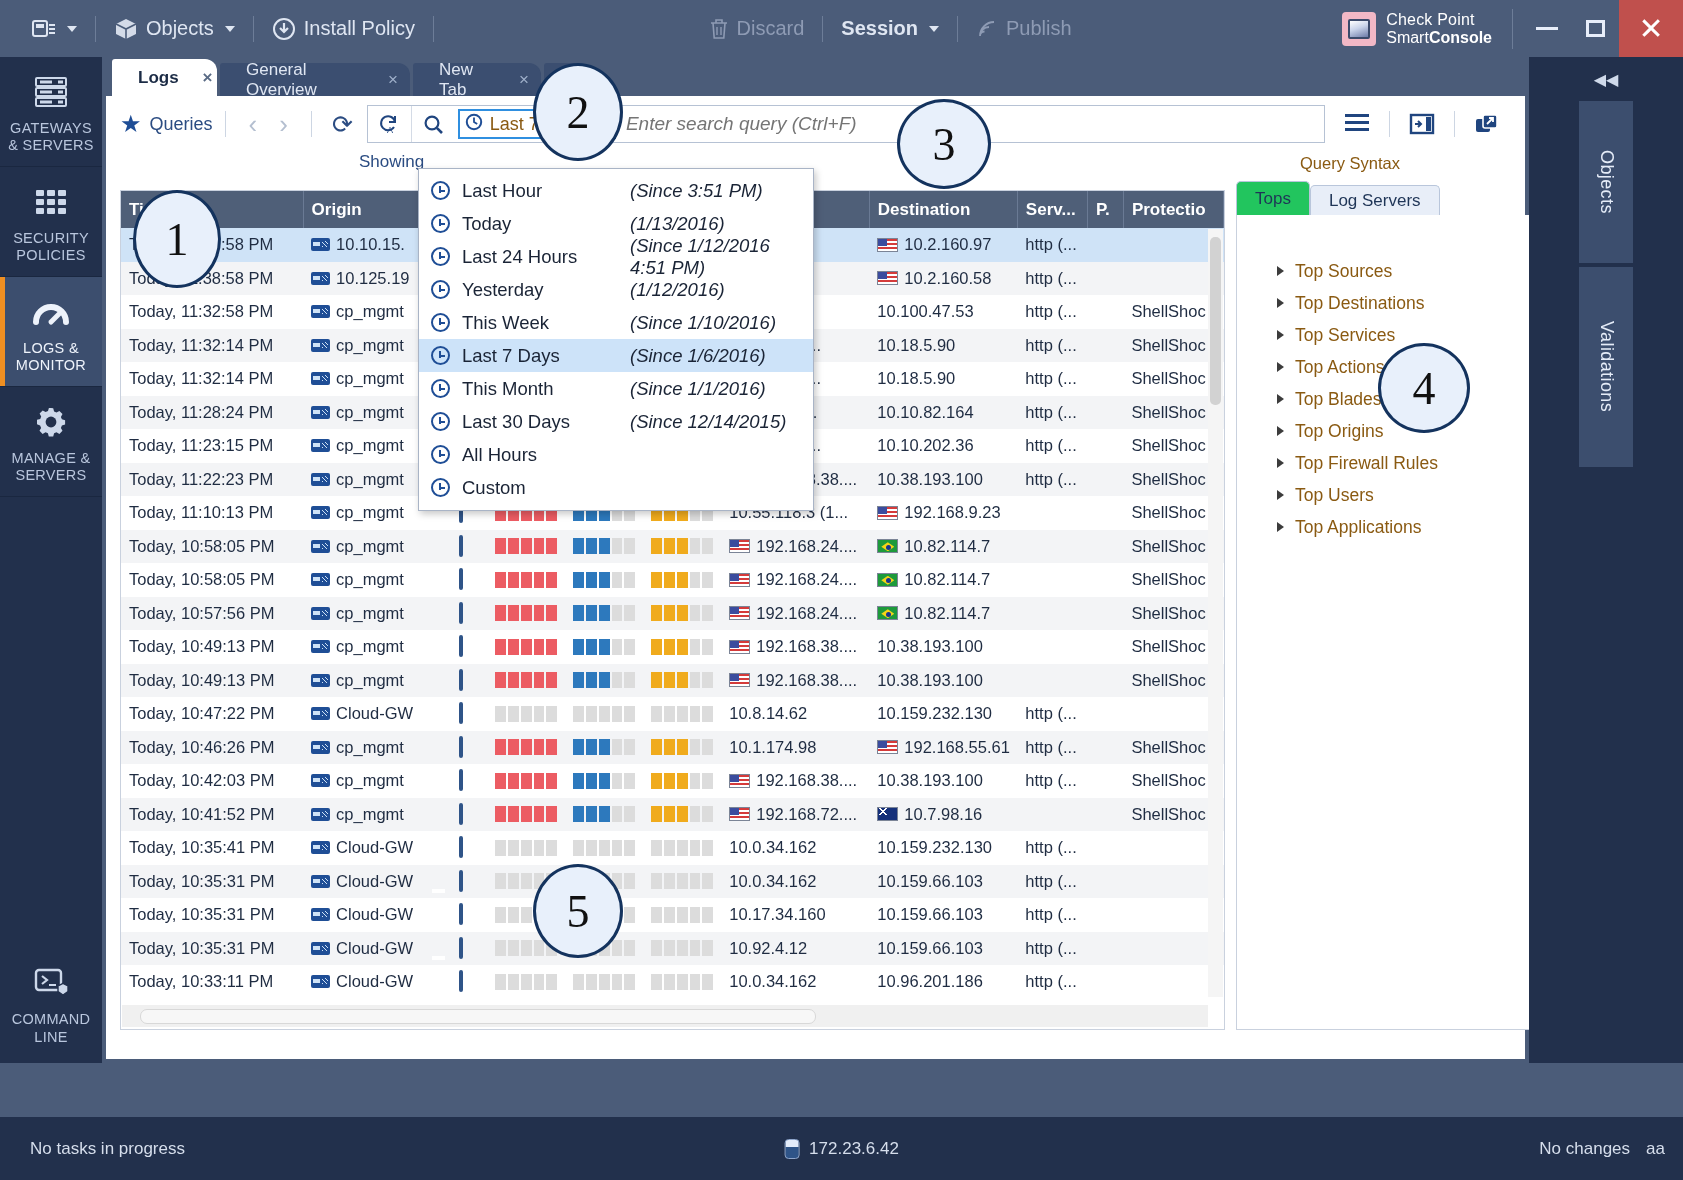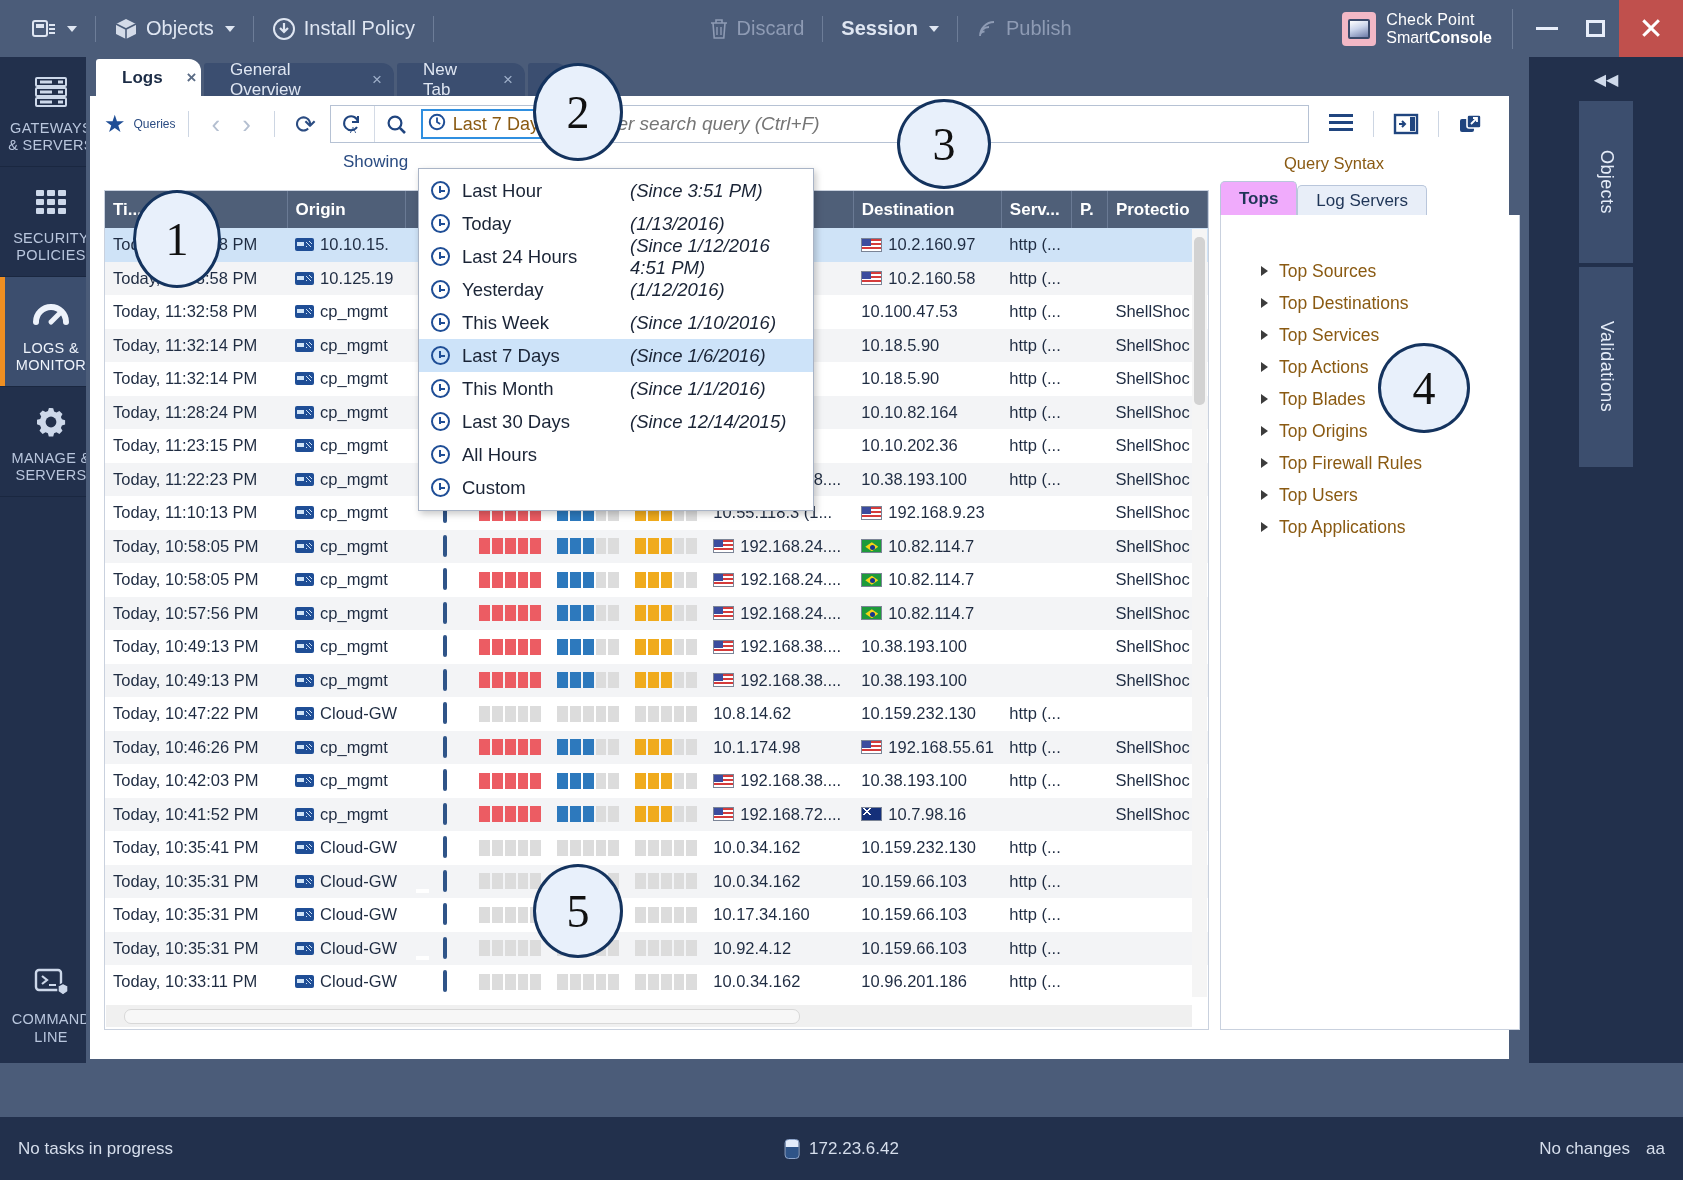--- a/index.html
+++ b/index.html
@@ -67,42 +67,42 @@
     content: ""; position: absolute; left: 0; top: 0; bottom: 0; width: 5px; background: #ef8f22;
   }
   .nav-label { font-size: 14.5px; text-align: center; line-height: 1.2; margin-top: 9px;
                letter-spacing: .3px; }
   .nav-icon { width: 42px; height: 38px; display: flex; align-items: center; justify-content: center; }
   .nav-item.plain { border-bottom: none; height: 120px; }
   .nav-bottom { position: absolute; left: 0; bottom: 0; width: 102px; }
 
   
   .main {
-    position: absolute; left: 86px; top: 57px; width: 1427px; height: 1006px;
+    position: absolute; left: 102px; top: 57px; width: 1427px; height: 1006px;
     background: #4b5c79;
   }
   .tabstrip { position: relative; height: 39px; }
   .tab {
     position: absolute; top: 6px; height: 34px; display: flex; align-items: center;
     gap: 24px; padding: 0 12px 0 26px; color: #dfe6f2; font-size: 17px;
     background: #3b4e70; border-radius: 3px 12px 0 0; cursor: default;
   }
   .tab.active { background: #ffffff; color: #1b2b45; font-weight: bold; top: 2px; height: 38px; }
   .tab .x { font-size: 17px; color: #9fb0ca; }
   .tab.active .x { color: #5a6b85; }
 
   .content {
     position: absolute; left: 4px; top: 39px; width: 1419px; height: 963px;
     background: #ffffff;
   }
 
   
   .qbar { display: flex; align-items: center; height: 56px; padding: 0 16px 0 14px; }
   .star { color: #1f4e96; font-size: 24px; margin-right: 8px; }
-  .queries-lbl { color: #2b4c82; font-size: 12px; }
+  .queries-lbl { color: #2b4c82; font-size: 18px; }
   .vsep { width: 1px; height: 26px; background: #cdd6e3; margin: 0 12px; }
   .navarrow { color: #b4bfd0; font-size: 26px; padding: 0 11px; cursor: default; }
   .refresh { color: #2b4c82; font-size: 25px; padding: 0 8px; }
 
   .searchwrap {
     display: flex; align-items: center; height: 38px; flex: 1;
     border: 1px solid #b6c2d4; background: #fff; margin-left: 6px;
   }
   .ico-btn { width: 44px; height: 36px; display:flex; align-items:center; justify-content:center;
              color:#20457f; font-size: 19px; }
@@ -183,21 +183,21 @@
                 border: 1px solid #d8d8d8; border-radius: 7px; }
 
   
   .tops { position: absolute; left: 1130px; top: 85px; width: 300px; height: 849px; }
   .tops-tabs { display: flex; align-items: flex-end; height: 34px; }
   .tp-tab {
     padding: 0 18px; height: 30px; line-height: 30px; font-size: 17px; color: #1f3557;
     background: #e8eef8; border: 1px solid #b9c6db; border-bottom: none;
     border-radius: 5px 5px 0 0; cursor: default;
   }
-  .tp-tab.active { background: #f0abfc; font-weight: bold; height: 34px; line-height: 34px; }
+  .tp-tab.active { background: #22c55e; font-weight: normal; height: 34px; line-height: 34px; }
   .tops-body {
     border: 1px solid #c9d1de; border-top: none; background: #fff; height: 815px;
     padding: 40px 0 0 40px;
   }
   .top-row { display: flex; align-items: center; gap: 11px; height: 32px; color: #8a5a12; font-size: 17.5px; cursor: default; }
   .tri { width: 0; height: 0; border-top: 5px solid transparent; border-bottom: 5px solid transparent;
          border-left: 7px solid #3c3c3c; }
 
   
   .rightdock {
@@ -214,21 +214,21 @@
   }
   .dock-tab.objects { height: 162px; }
   .dock-tab.validations { height: 200px; }
 
   
   .statusbar {
     position: absolute; left: 0; bottom: 0; width: 1683px; height: 63px;
     background: #22304c; color: #d6deec; font-size: 17px;
     display: flex; align-items: center;
   }
-  .sb-left { padding-left: 18px; }
+  .sb-left { padding-left: 30px; }
   .sb-center { position:absolute; left: 50%; transform: translateX(-50%);
                display:flex; align-items:center; gap: 10px; }
   .db-icon { width: 15px; height: 20px; border-radius: 4px;
              background: linear-gradient(#e4ecfa 0 40%, #2f5488 40% 100%); border:1px solid #8fa6cc; }
   .sb-right { position: absolute; right: 18px; display:flex; align-items:center; gap: 16px; }
 
   
   .callout {
     position: absolute; border: 3px solid #14335e; background: #e8f0fb;
     border-radius: 50%; display: flex; align-items: center; justify-content: center;

